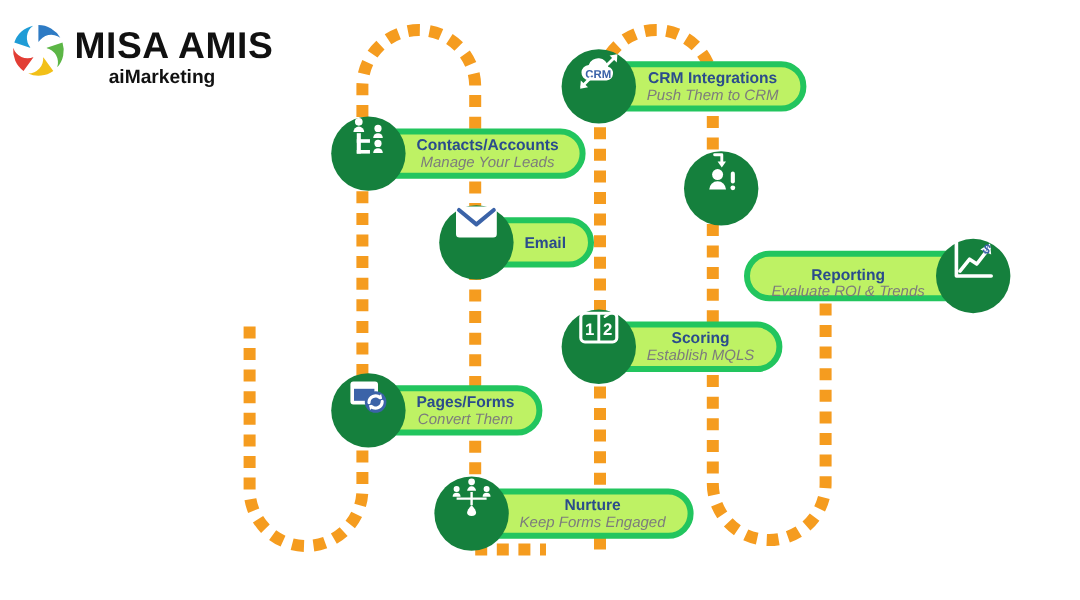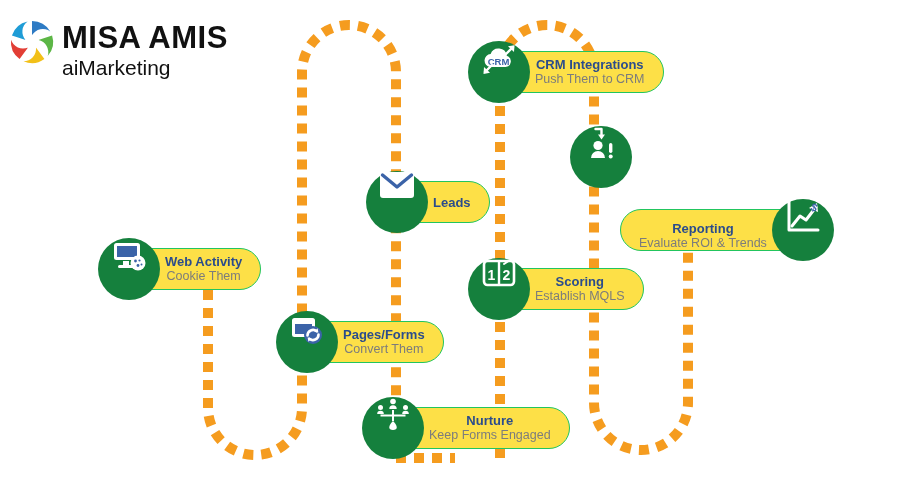--- a/index.html
+++ b/index.html
@@ -41,24 +41,25 @@
     font-weight: bold;
     letter-spacing: 0.5px;
     color: #111111;
     white-space: nowrap;
   }
   #logo-tagline {
     position: absolute;
     left: 54px;
     top: 42px;
     width: 146px;
-    text-align: left;
-    font-size: 21px;
+    text-align: center;
+    font-size: 16px;
     color: #111111;
     white-space: nowrap;
+    font-weight: bold;
   }
 
   
   #flow-path {
     position: absolute;
     left: 0;
     top: 0;
     width: 900px;
     height: 500px;
   }
@@ -85,23 +86,23 @@
     align-items: flex-start;
     justify-content: center;
     flex: none;
   }
   .node-icon svg { display: block; }
 
   .node-pill {
     position: relative;
     z-index: 2;
     height: 42px;
-    border: 1px solid #22c55e;
+    border: 5px solid #22c55e;
     border-radius: 21px;
-    background: #fde047;
+    background: #bef264;
     display: flex;
     flex-direction: column;
     align-items: center;
     justify-content: center;
     padding: 0 18px 0 34px;
     margin-left: -30px;
     box-sizing: border-box;
   }
   .node.icon-right .node-pill {
     padding: 12px 34px 0 18px;
@@ -114,20 +115,21 @@
     font-weight: bold;
     color: #2B4C8C;
     line-height: 15px;
     white-space: nowrap;
   }
   .node-sub {
     font-size: 12.5px;
     color: #7C7C7C;
     line-height: 15px;
     white-space: nowrap;
+    font-style: italic;
   }
 </style>
 </head>
 <body>
 
 <div id="canvas">
 
   <div id="logo">
     <svg id="logo-mark" viewBox="0 0 100 100">
       <g transform="translate(50,50)">
@@ -155,58 +157,58 @@
       <path d="M 396,458 L 455,458"></path>
 
       <path d="M 500,458 L 500,72
                A 47,47 0 0 1 594,72
                L 594,403
                A 47,47 0 0 0 688,403
                L 688,232"></path>
     </g>
   </svg>
 
-  <div class="node" style="left:98px; top:238px;">
-    <div class="node-icon">
-      <svg width="36" height="36" viewBox="0 0 36 36">
-        <rect x="3" y="5" width="26" height="17" rx="2.5" fill="#ffffff"></rect>
-        <rect x="6" y="8" width="20" height="11" fill="#3B63A8"></rect>
-        <rect x="12" y="23" width="6" height="5" fill="#ffffff"></rect>
-        <rect x="7" y="27" width="16" height="3" rx="1.5" fill="#ffffff"></rect>
-        <circle cx="27" cy="25" r="7.5" fill="#ffffff"></circle>
-        <circle cx="24.5" cy="23" r="1.4" fill="#3B63A8"></circle>
-        <circle cx="28.5" cy="22.5" r="1.1" fill="#3B63A8"></circle>
-        <circle cx="27" cy="27.5" r="1.4" fill="#3B63A8"></circle>
-        <circle cx="30.5" cy="26.5" r="1" fill="#3B63A8"></circle>
-      </svg>
-    </div>
-    <div class="node-pill">
-      <div class="node-title">Web Activity</div>
-      <div class="node-sub">Cookie Them</div>
-    </div>
-  </div>
 
   <div class="node" style="left:276px; top:311px;">
     <div class="node-icon">
       <svg width="36" height="36" viewBox="0 0 36 36">
         <rect x="3" y="7" width="23" height="19" rx="2.5" fill="#ffffff"></rect>
         <rect x="6" y="13" width="17" height="10" fill="#3B63A8"></rect>
         <circle cx="24" cy="24" r="9" fill="#3B63A8"></circle>
         <path d="M18.5 24.5 a5.5,5.5 0 0 1 9.2,-4.1" fill="none" stroke="#ffffff" stroke-width="2.6" stroke-linecap="round"></path>
         <path d="M29.5 23.5 a5.5,5.5 0 0 1 -9.2,4.1" fill="none" stroke="#ffffff" stroke-width="2.6" stroke-linecap="round"></path>
         <polygon points="28.6,17.3 29.4,21.6 25.2,20.6" fill="#ffffff"></polygon>
         <polygon points="19.4,30.7 18.6,26.4 22.8,27.4" fill="#ffffff"></polygon>
       </svg>
     </div>
     <div class="node-pill">
       <div class="node-title">Pages/Forms</div>
       <div class="node-sub">Convert Them</div>
     </div>
   </div>
 
+  <div class="node" style="left:276px; top:97px;">
+    <div class="node-icon">
+      <svg width="34" height="34" viewBox="0 0 34 34">
+        <circle cx="9" cy="4.5" r="3.2" fill="#ffffff"></circle>
+        <path d="M4.5 13 a4.5,4.5 0 0 1 9,0 z" fill="#ffffff"></path>
+        <rect x="7.3" y="14" width="3.4" height="17" fill="#ffffff"></rect>
+        <rect x="7.3" y="28" width="11" height="3" fill="#ffffff"></rect>
+        <rect x="7.3" y="19" width="11" height="3" fill="#ffffff"></rect>
+        <circle cx="25" cy="10" r="3" fill="#ffffff"></circle>
+        <path d="M21 18 a4,4 0 0 1 8,0 z" fill="#ffffff"></path>
+        <circle cx="25" cy="22.5" r="3" fill="#ffffff"></circle>
+        <path d="M21 30.5 a4,4 0 0 1 8,0 z" fill="#ffffff"></path>
+      </svg>
+    </div>
+    <div class="node-pill">
+      <div class="node-title">Contacts/Accounts</div>
+      <div class="node-sub">Manage Your Leads</div>
+    </div>
+  </div>
 
   <div class="node" style="left:468px; top:41px;">
     <div class="node-icon">
       <svg width="40" height="36" viewBox="0 0 40 36">
         <path d="M11 26 a6.5,6.5 0 0 1 0.6,-12.9 a8.4,8.4 0 0 1 16.2,1.6 a5.8,5.8 0 0 1 -1.3,11.3 z" fill="#ffffff"></path>
         <text x="19.5" y="24" text-anchor="middle" font-family="Liberation Sans, sans-serif" font-size="9.5" font-weight="bold" fill="#3B63A8">CRM</text>
         <path d="M27 13 L34 6" stroke="#ffffff" stroke-width="2.4" stroke-linecap="round"></path>
         <polygon points="35.5,4.2 35,11 29,5.2" fill="#ffffff"></polygon>
         <path d="M13 24 L6 31" stroke="#ffffff" stroke-width="2.4" stroke-linecap="round"></path>
         <polygon points="4.5,33 5,26 11,31.8" fill="#ffffff"></polygon>
@@ -219,21 +221,21 @@
   </div>
 
   <div class="node" style="left:366px; top:171px;">
     <div class="node-icon">
       <svg width="36" height="28" viewBox="0 0 36 28">
         <rect x="1" y="1" width="34" height="26" rx="3" fill="#ffffff"></rect>
         <path d="M3.5 4 L18 16 L32.5 4" fill="none" stroke="#3B63A8" stroke-width="3.4" stroke-linecap="round" stroke-linejoin="round"></path>
       </svg>
     </div>
     <div class="node-pill">
-      <div class="node-title">Leads</div>
+      <div class="node-title">Email</div>
     </div>
   </div>
 
   <div class="node" style="left:468px; top:258px;">
     <div class="node-icon">
       <svg width="34" height="30" viewBox="0 0 34 30">
         <rect x="2" y="3" width="30" height="24" rx="3.5" fill="none" stroke="#ffffff" stroke-width="2.6"></rect>
         <line x1="17" y1="3" x2="17" y2="27" stroke="#ffffff" stroke-width="2.4"></line>
         <text x="9.5" y="21.5" text-anchor="middle" font-family="Liberation Sans, sans-serif" font-size="14" font-weight="bold" fill="#ffffff">1</text>
         <text x="24.5" y="21.5" text-anchor="middle" font-family="Liberation Sans, sans-serif" font-size="14" font-weight="bold" fill="#ffffff">2</text>

